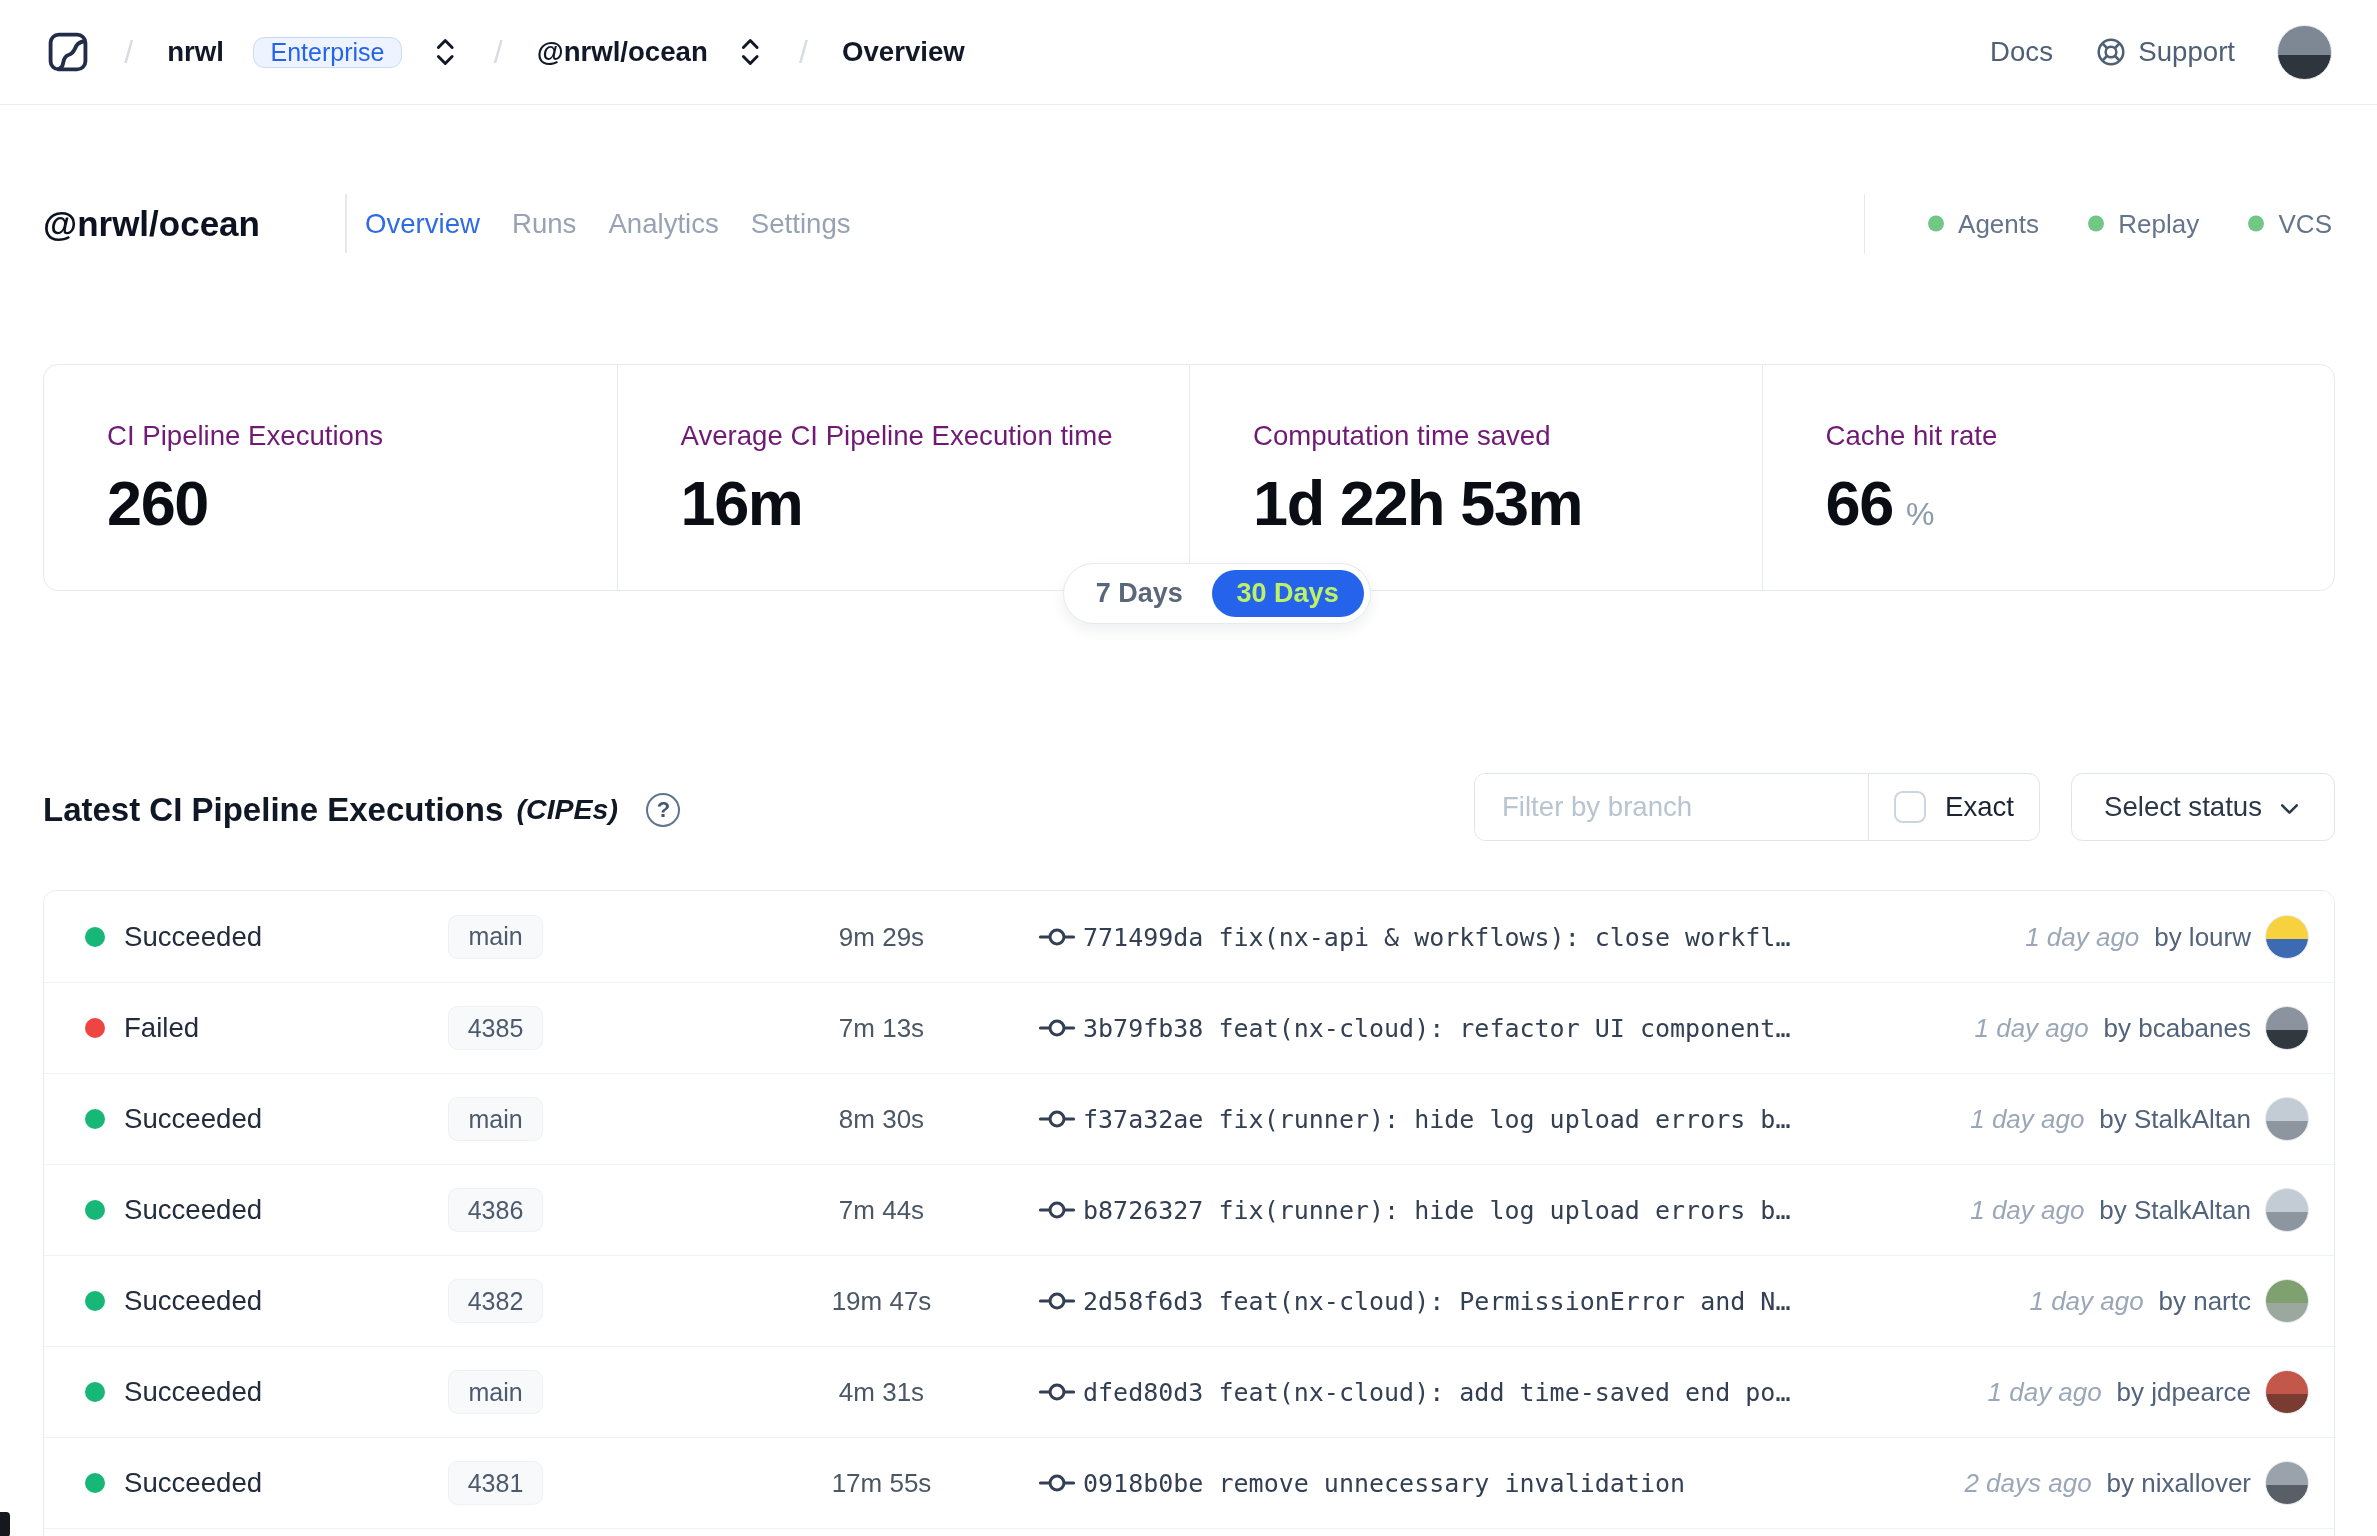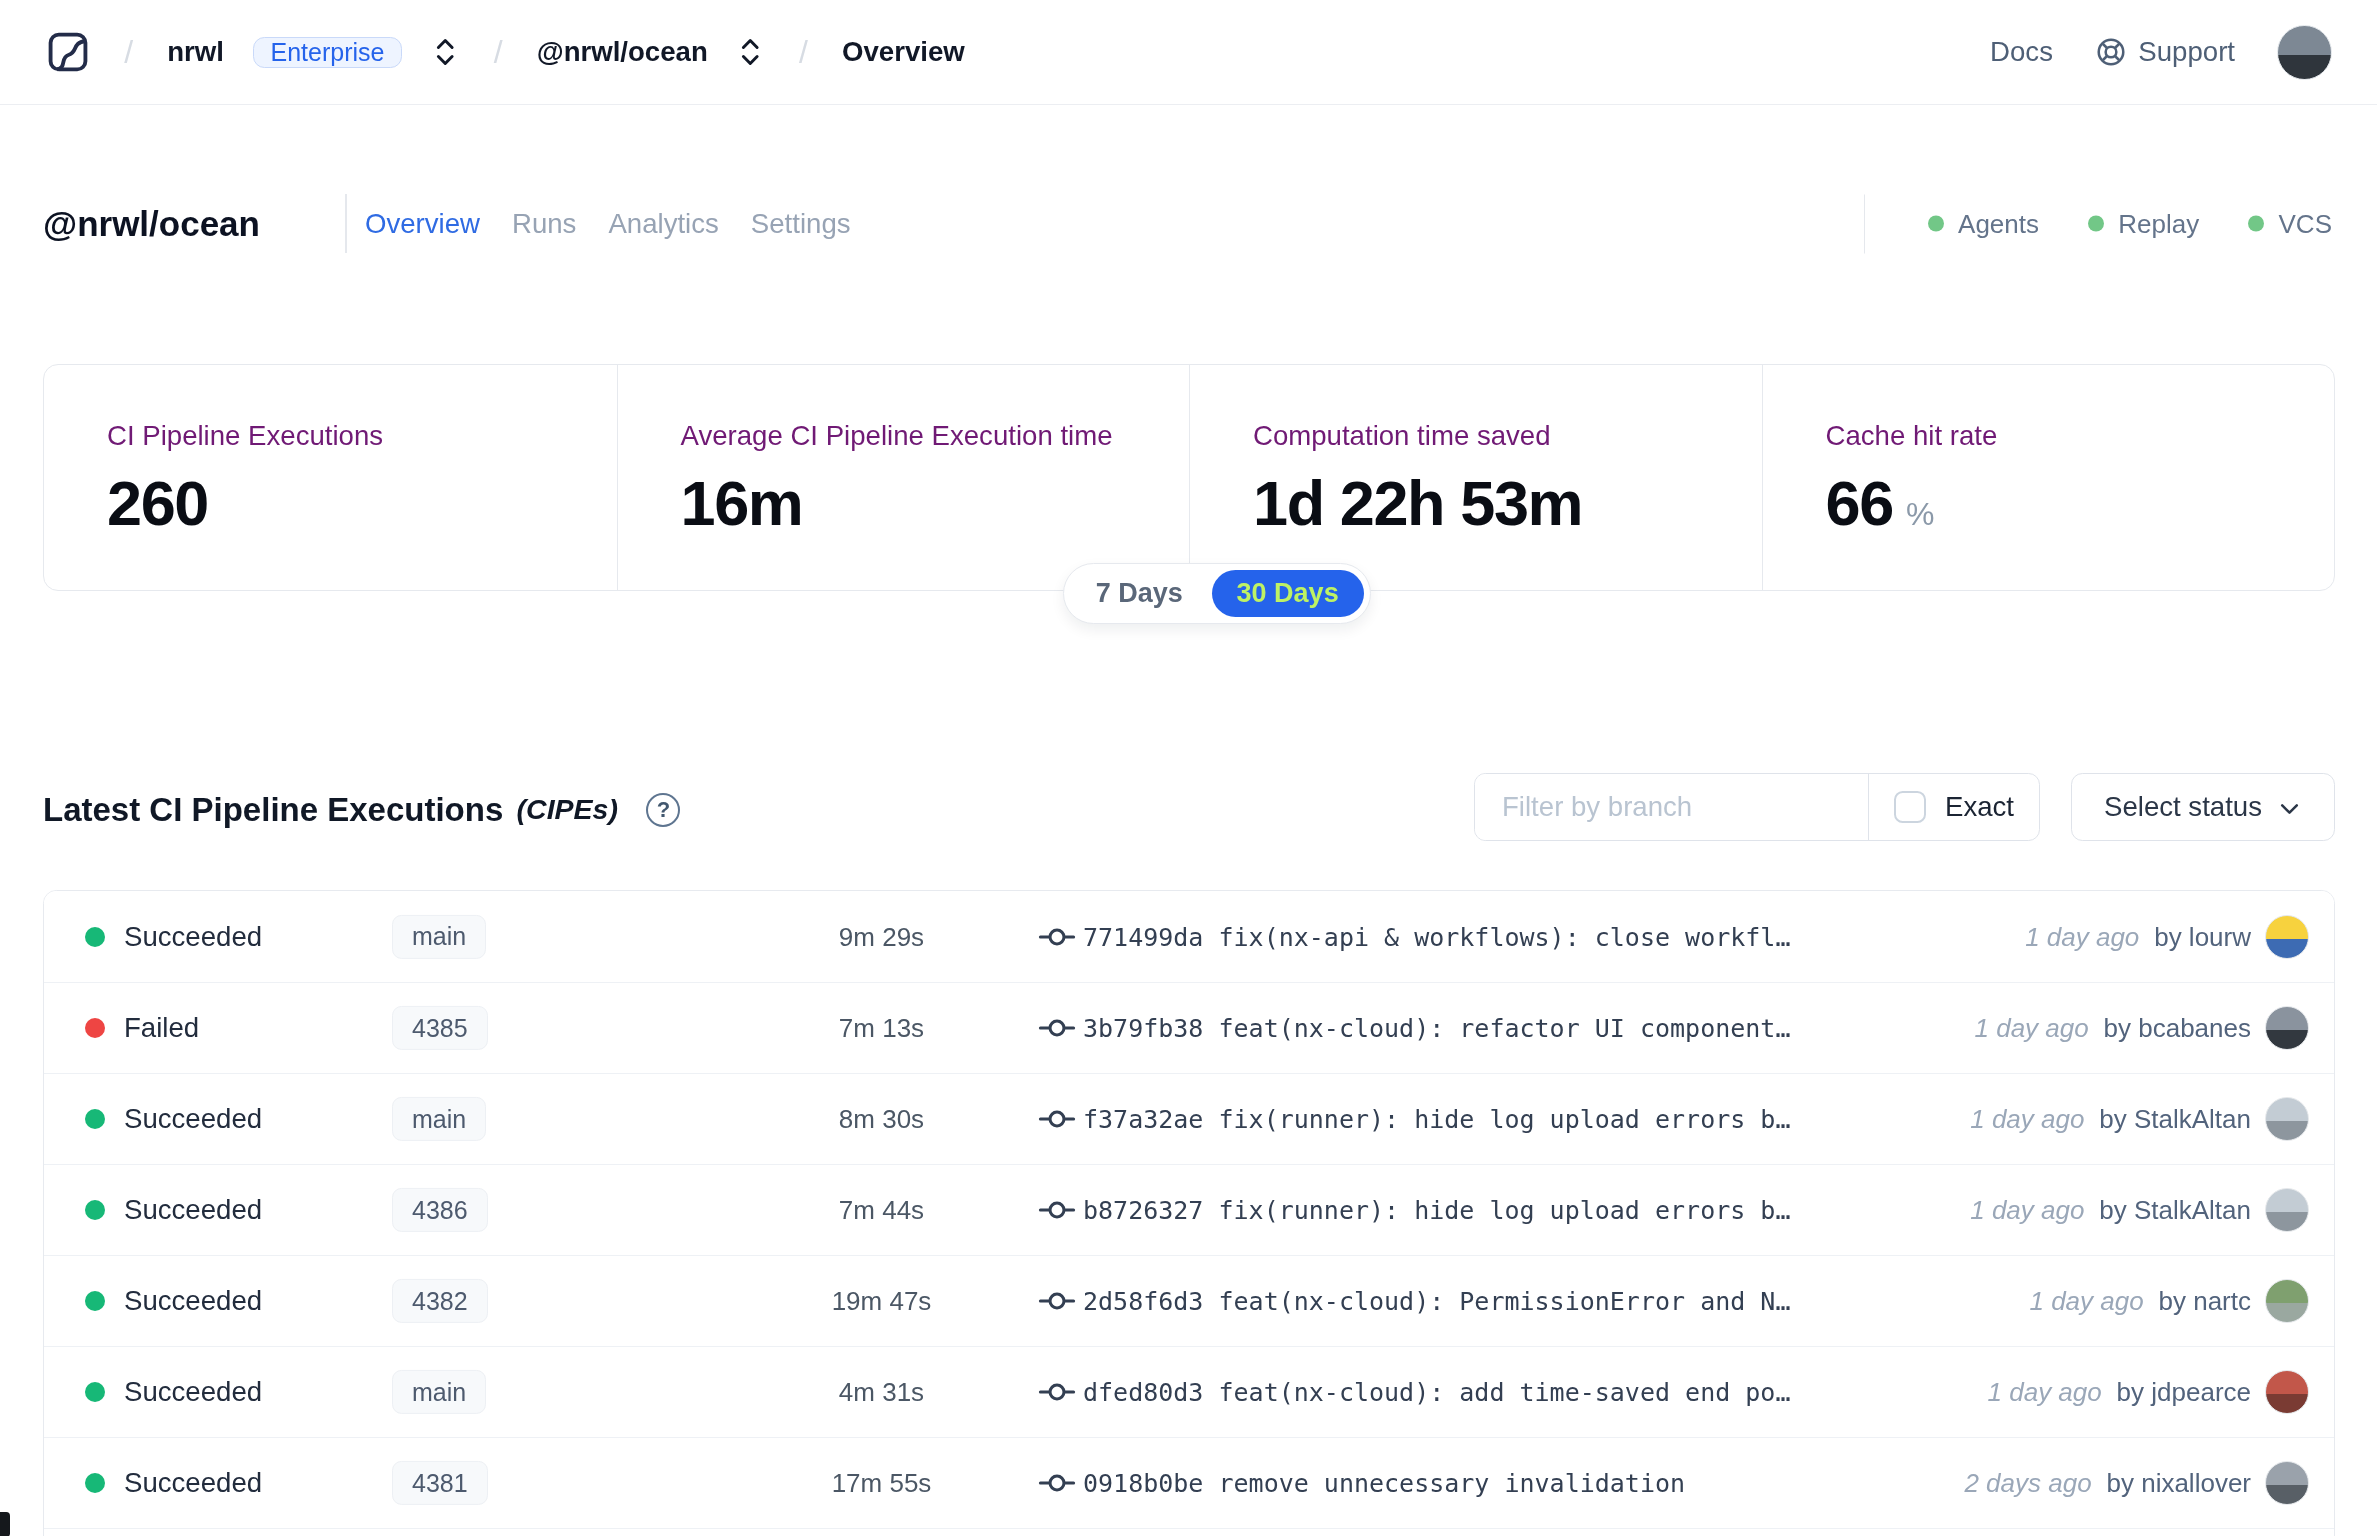--- a/index.html
+++ b/index.html
@@ -106,21 +106,21 @@
     position:absolute; left:43px; top:890px; width:2292px; height:723px;
     border:1.9px solid #e7eaef; border-radius:13.3px; background:#fff; overflow:hidden;
   }
   .row { position:relative; height:91px; background:#fff; }
   .row + .row { border-top:1.9px solid #eef1f5; }
   .row .cell { position:absolute; top:50%; transform:translateY(-50%); }
   .status-dot { left:41px; width:20px; height:20px; border-radius:50%; }
   .row.succeeded .status-dot { background:#17b877; }
   .row.failed .status-dot { background:#ee4543; }
   .status-label { left:80px; font-size:27.6px; font-weight:400; color:#222c3d; }
-  .branch-cell { left:348px; width:171px; display:flex; justify-content:flex-start; }
+  .branch-cell { left:366px; width:171px; display:flex; justify-content:center; }
   .branch-badge {
     font-size:25px; color:#4d5a6e; background:#f7f9fb; border:1.9px solid #edf0f4;
     border-radius:9.5px; padding:8.6px 19px; line-height:1; cursor:pointer;
   }
   .duration-label { left:709px; width:257px; text-align:center; font-size:26px; color:#4b5765; }
   .commit-icon { left:994px; width:38px; height:38px; }
   .commit-text { left:1039px; font-family:"DejaVu Sans Mono", monospace; font-size:25px; color:#333f52; white-space:nowrap; }
   .meta-cell { right:83px; font-size:26px; white-space:nowrap; }
   .meta-time { font-style:italic; color:#9aa7b8; }
   .meta-author { color:#52637c; font-weight:500; margin-left:7.6px; }

